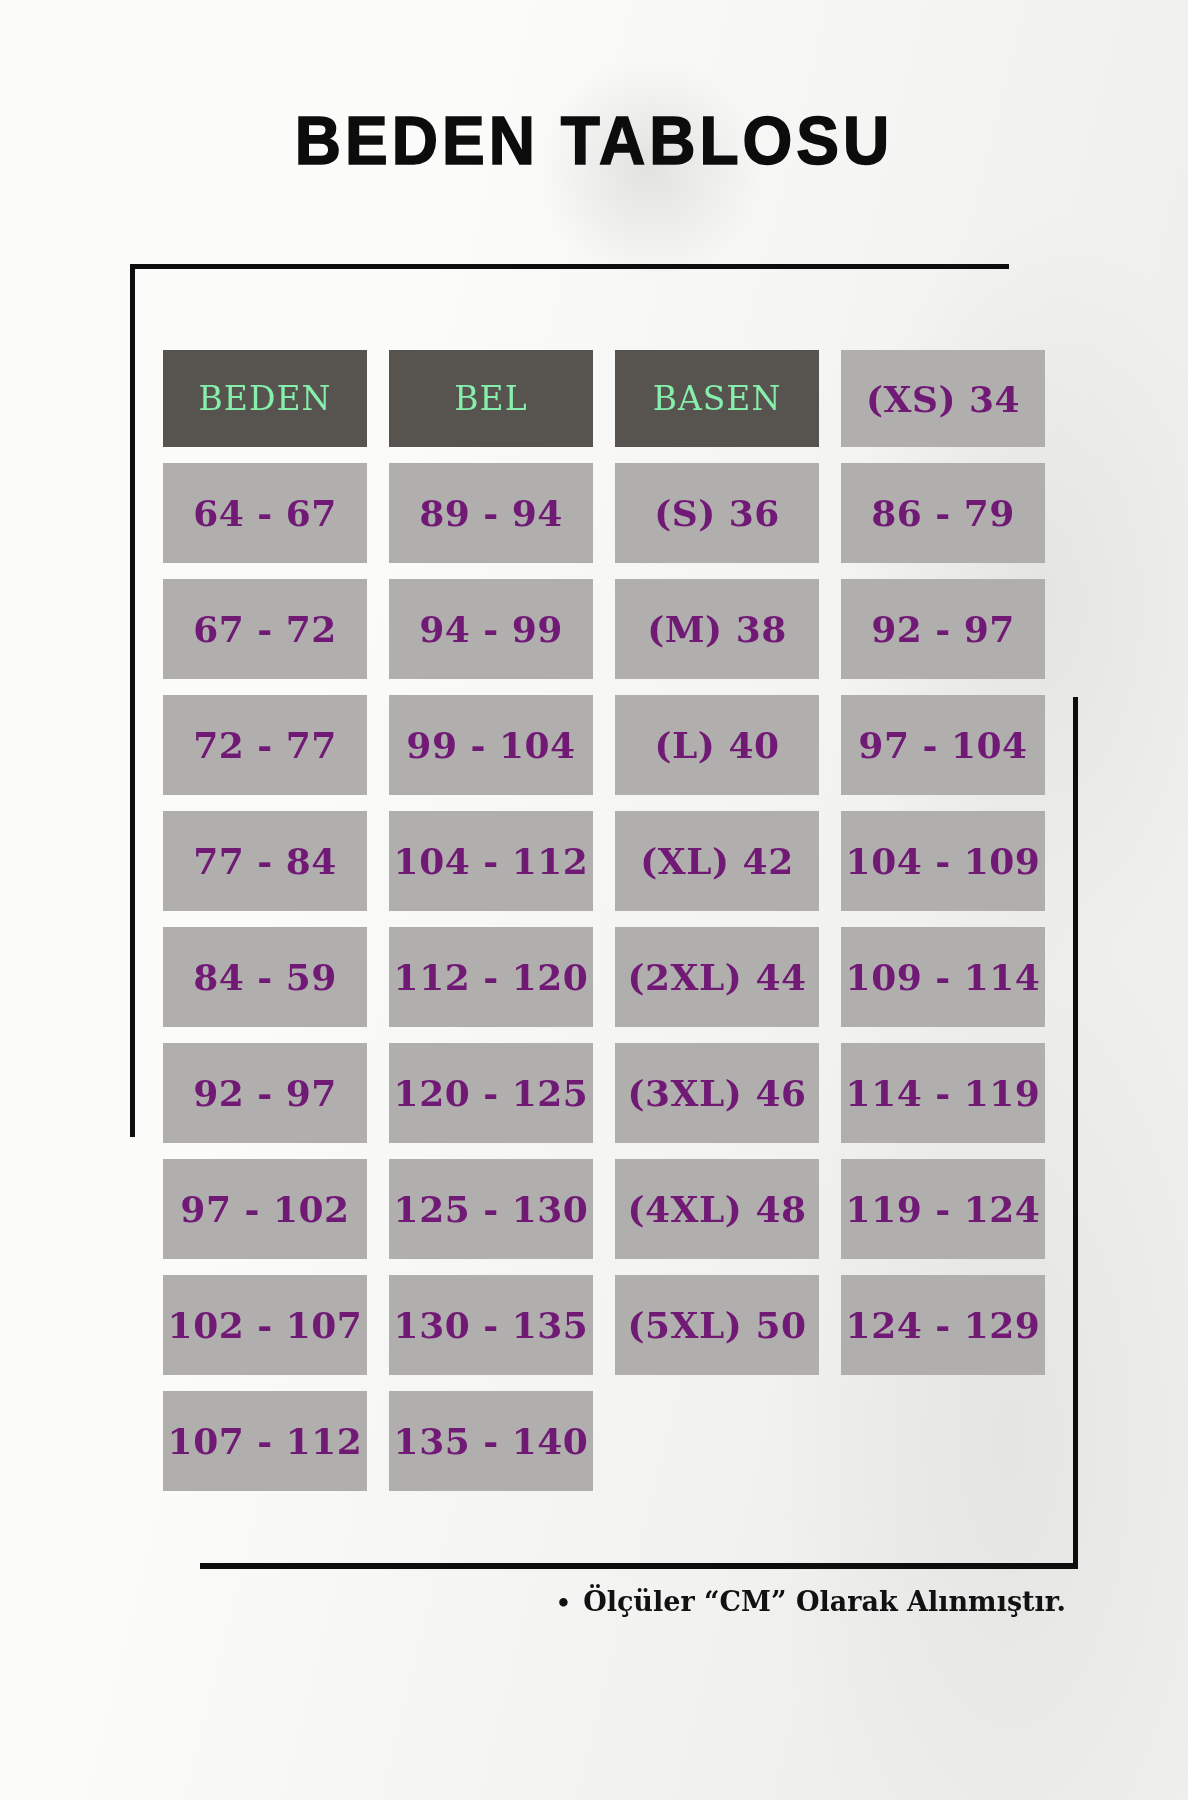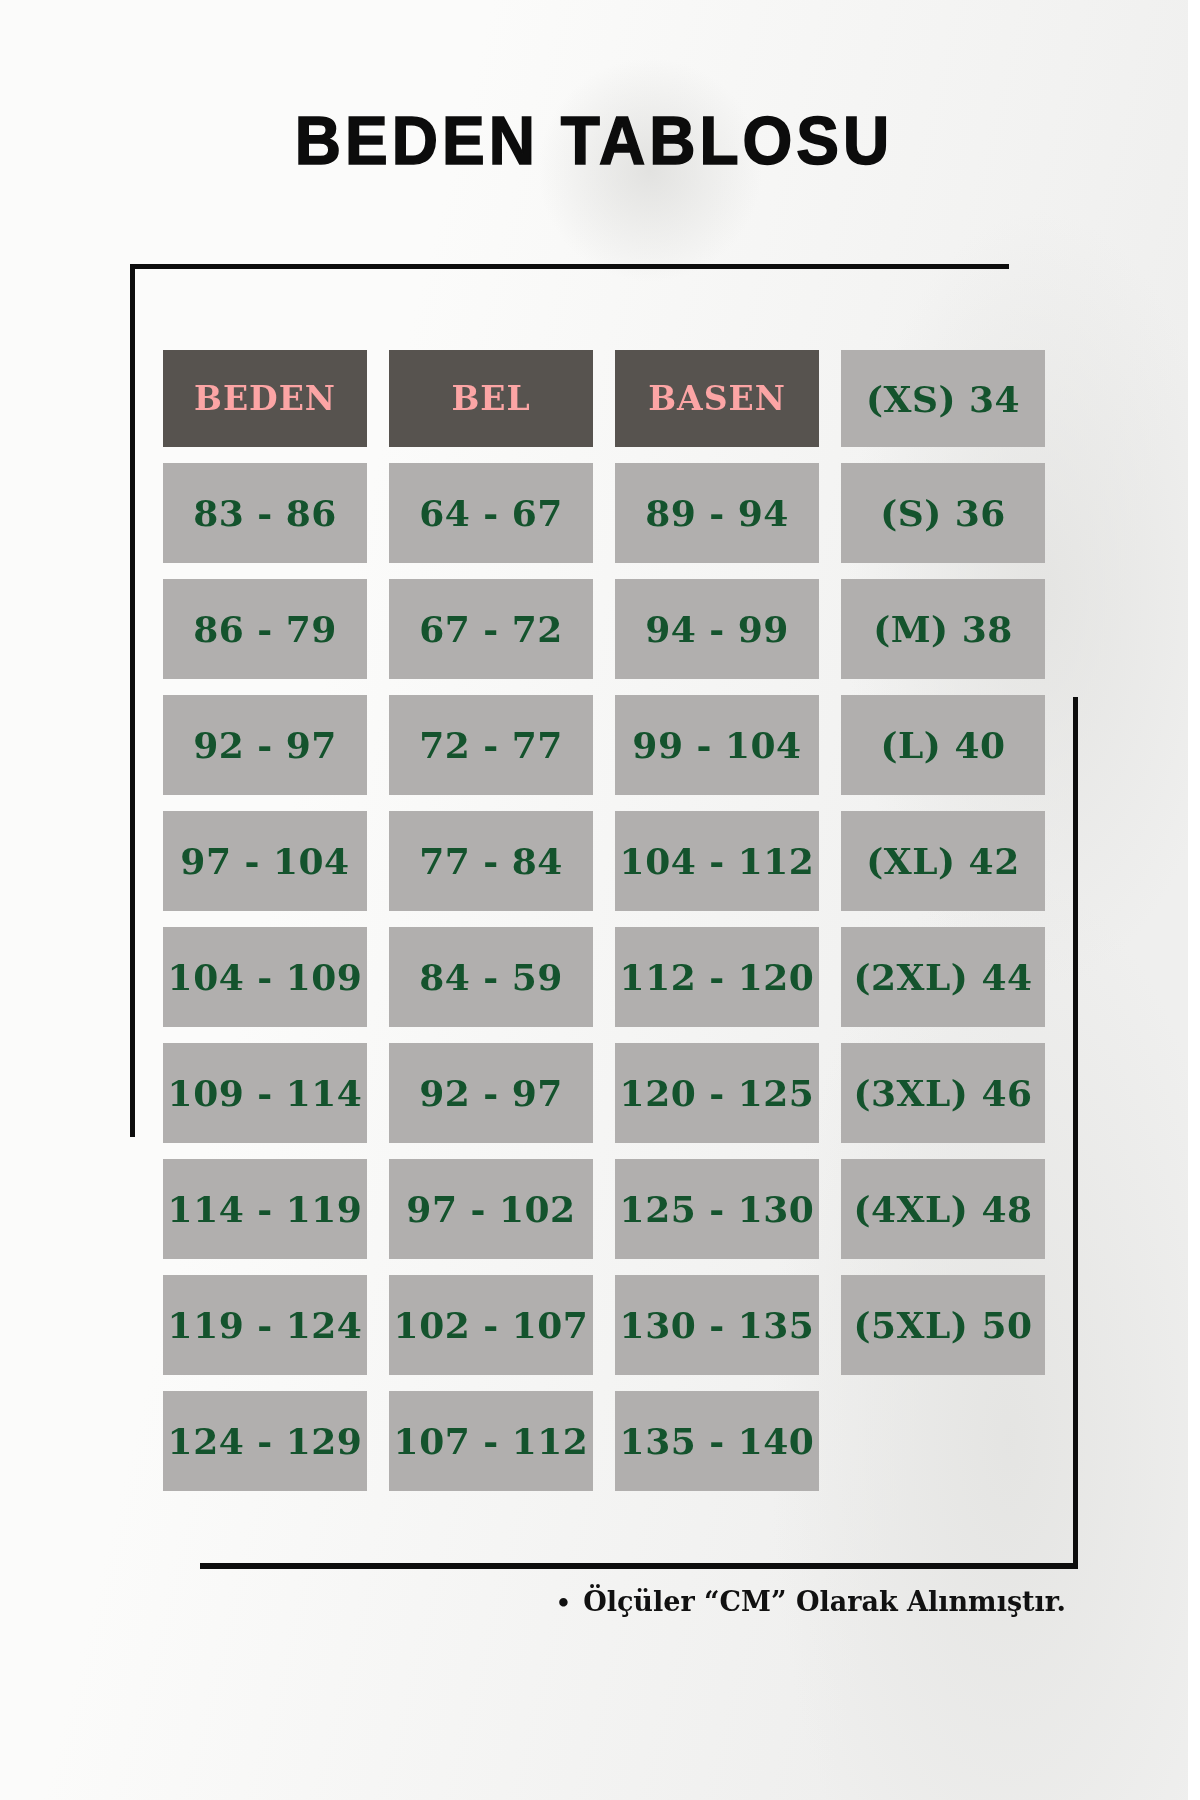--- a/index.html
+++ b/index.html
@@ -39,27 +39,27 @@
     left:163px;top:350px;
     display:grid;
     grid-template-columns:repeat(4,204px);
     grid-template-rows:97px;
     grid-auto-rows:100px;
     column-gap:22px;
     row-gap:16px;
   }
   .hcell{
     background:#57534f;
-    color:#fca5a5;
+    color:#86efac;
     display:flex;align-items:center;justify-content:center;
-    font-size:33px;font-weight:bold;letter-spacing:1px;
+    font-size:33px;font-weight:normal;letter-spacing:1px;
   }
   .cell{
     background:#b1afae;
-    color:#14532d;
+    color:#701a75;
     display:flex;align-items:center;justify-content:center;
     font-size:36px;font-weight:bold;letter-spacing:0.5px;
   }
   .footnote{
     position:absolute;
     right:122px;top:1586px;
     font-size:27px;font-weight:bold;
     color:#111111;
     white-space:nowrap;
   }
@@ -76,21 +76,20 @@
   <div class="line line-top-v"></div>
   <div class="line line-bot-v"></div>
   <div class="line line-bot-h"></div>
 
   <div class="size-table">
     <div class="hcell">BEDEN</div>
     <div class="hcell">BEL</div>
     <div class="hcell">BASEN</div>
 
     <div class="cell">(XS) 34</div>
-    <div class="cell">83 - 86</div>
     <div class="cell">64 - 67</div>
     <div class="cell">89 - 94</div>
 
     <div class="cell">(S) 36</div>
     <div class="cell">86 - 79</div>
     <div class="cell">67 - 72</div>
     <div class="cell">94 - 99</div>
 
     <div class="cell">(M) 38</div>
     <div class="cell">92 - 97</div>

